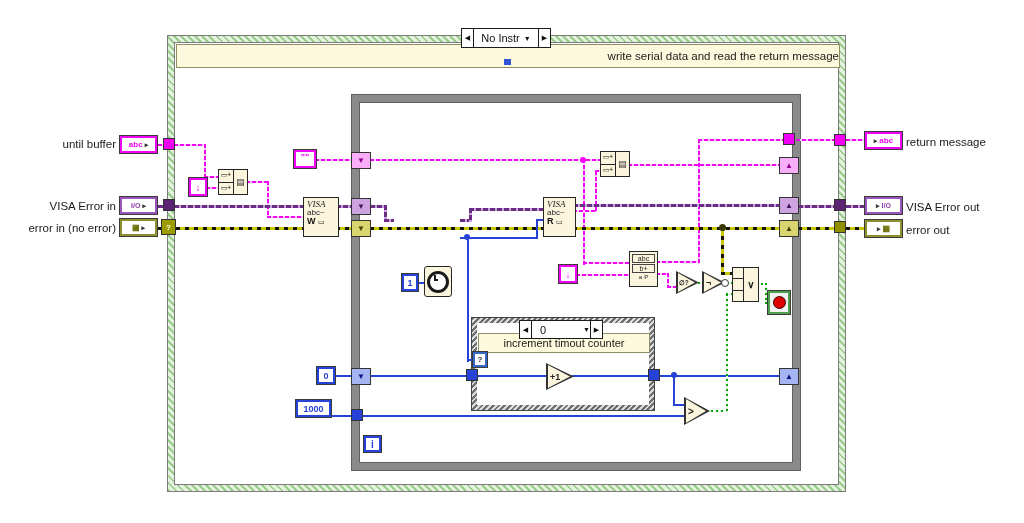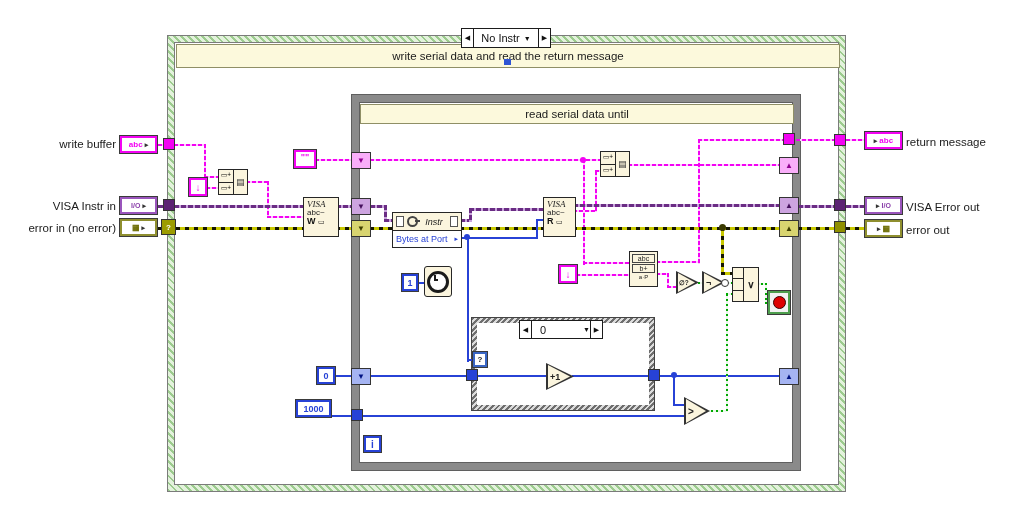--- a/index.html
+++ b/index.html
@@ -45,42 +45,42 @@
   .mini{display:block;line-height:1;}
 </style>
 </head>
 <body>
 
 <div id="canvas">
 
   <div class="case-frame" style="left:168px;top:36px;width:677px;height:455px;">
     <div class="case-inner"></div>
   </div>
-  <div class="bar" style="left:176px;top:44px;width:662px;height:22px;">
+  <div class="bar" style="left:176px;top:44px;width:662px;height:22px;justify-content:flex-end;">
     <span>write serial data and read the return message</span>
   </div>
   <div class="abs" style="left:504px;top:59px;width:7px;height:6px;background:#2f55d4;z-index:6;"></div>
   <div class="sel" style="left:461px;top:28px;width:88px;height:18px;">
     <span class="arr l">◀</span>
     <span class="mid">
         <span>No Instr</span>
         <span class="dd">▼</span>
       </span>
     <span class="arr r">▶</span>
   </div>
 
   <div class="loop-frame" style="left:352px;top:95px;width:448px;height:375px;">
     <div class="loop-inner"></div>
   </div>
-  <div class="bar" style="left:360px;top:104px;width:432px;height:18px;">
-    <span>read serial data until</span>
-  </div>
 
   <div class="icase-frame" style="left:472px;top:318px;width:182px;height:92px;">
     <div class="icase-inner"></div>
+  </div>
+  <div class="bar" style="left:478px;top:333px;width:170px;height:18px;font-size:11px;">
+    <span>increment timout counter</span>
   </div>
   <div class="sel" style="left:519px;top:320px;width:82px;height:17px;">
     <span class="arr l">◀</span>
     <span class="mid" style="justify-content:flex-start;padding-left:8px;">
         <span>0</span>
         <span class="dd" style="margin-left:auto;">▼</span>
       </span>
     <span class="arr r">▶</span>
   </div>
 
@@ -155,27 +155,27 @@
 
   <div class="wire bh" style="left:698px;top:282px;width:6px;"></div>
   <div class="wire bh" style="left:726px;top:282px;width:8px;"></div>
   <div class="wire bh" style="left:756px;top:283px;width:11px;"></div>
   <div class="wire bv" style="left:765px;top:283px;height:21px;"></div>
   <div class="wire bh" style="left:765px;top:302px;width:6px;"></div>
   <div class="wire bh" style="left:706px;top:410px;width:22px;"></div>
   <div class="wire bv" style="left:726px;top:294px;height:118px;"></div>
   <div class="wire bh" style="left:726px;top:293px;width:8px;"></div>
 
-  <div class="lbl" style="left:30px;top:138px;width:86px;text-align:right;">write buffer</div>
+  <div class="lbl" style="left:30px;top:138px;width:86px;text-align:right;">until buffer</div>
   <div class="term" style="left:120px;top:136px;width:33px;height:13px;border-color:#f303f3;">
     <span style="font-size:8px;color:#f303f3;">abc</span>
     <span style="font-size:7px;color:#333;margin-left:2px;">▸</span>
   </div>
 
-  <div class="lbl" style="left:18px;top:200px;width:98px;text-align:right;">VISA Instr in</div>
+  <div class="lbl" style="left:18px;top:200px;width:98px;text-align:right;">VISA Error in</div>
   <div class="term" style="left:120px;top:197px;width:33px;height:13px;border-color:#9a55bc;">
     <span style="font-size:7px;color:#8a3faa;">I/O</span>
     <span style="font-size:7px;color:#333;margin-left:2px;">▸</span>
   </div>
 
   <div class="lbl" style="left:8px;top:222px;width:108px;text-align:right;">error in (no error)</div>
   <div class="term" style="left:120px;top:219px;width:33px;height:13px;border-color:#8f8f2f;">
     <span style="font-size:8px;color:#6b6b00;">▦</span>
     <span style="font-size:7px;color:#333;margin-left:2px;">▸</span>
   </div>
@@ -263,34 +263,20 @@
     <span class="mini" style="font-size:8px;color:#222;">abc~</span>
     <span class="mini" style="font-size:9px;font-weight:bold;color:#111;"><span>W</span> <span style="font-size:7px;font-weight:normal;">▭</span></span>
   </div>
 
   <div class="node" style="left:543px;top:197px;width:33px;height:40px;padding:2px 3px;">
     <span class="mini" style="font-family:'Liberation Serif',serif;font-style:italic;font-size:9px;color:#222;">VISA</span>
     <span class="mini" style="font-size:8px;color:#222;">abc~</span>
     <span class="mini" style="font-size:9px;font-weight:bold;color:#111;"><span>R</span> <span style="font-size:7px;font-weight:normal;">▭</span></span>
   </div>
 
-  <div class="node" style="left:392px;top:212px;width:70px;height:36px;background:#fff;">
-    <div style="height:17px;background:#fbf5de;border-bottom:1px solid #262626;display:flex;align-items:center;padding:0 3px;gap:3px;">
-      <span style="width:6px;height:9px;border:1px solid #555;background:#fff;"></span>
-      <span style="width:7px;height:7px;border:2px solid #444;border-radius:50%;position:relative;">
-          <span style="position:absolute;left:6px;top:2px;width:5px;height:2px;background:#444;"></span>
-        </span>
-      <span style="flex:1;text-align:center;font-style:italic;font-size:9px;color:#222;">Instr</span>
-      <span style="width:6px;height:9px;border:1px solid #555;background:#fff;"></span>
-    </div>
-    <div style="height:16px;display:flex;align-items:center;padding:0 3px;">
-      <span style="font-size:9px;color:#2742d6;white-space:nowrap;">Bytes at Port</span>
-      <span style="margin-left:auto;font-size:7px;color:#2742d6;">▸</span>
-    </div>
-  </div>
 
   <div class="node" style="left:424px;top:266px;width:28px;height:31px;border-radius:3px;display:flex;align-items:center;justify-content:center;">
     <span style="position:relative;width:16px;height:16px;border:3px solid #1a1a1a;border-radius:50%;background:#fff;">
       <span style="position:absolute;left:4px;top:1px;width:2px;height:4px;background:#1a1a1a;"></span>
       <span style="position:absolute;left:4px;top:5px;width:4px;height:2px;background:#1a1a1a;"></span>
     </span>
   </div>
 
   <div class="node" style="left:629px;top:251px;width:29px;height:36px;padding:2px;">
     <span class="mini" style="font-size:7px;border:1px solid #444;text-align:center;color:#222;">abc</span>

